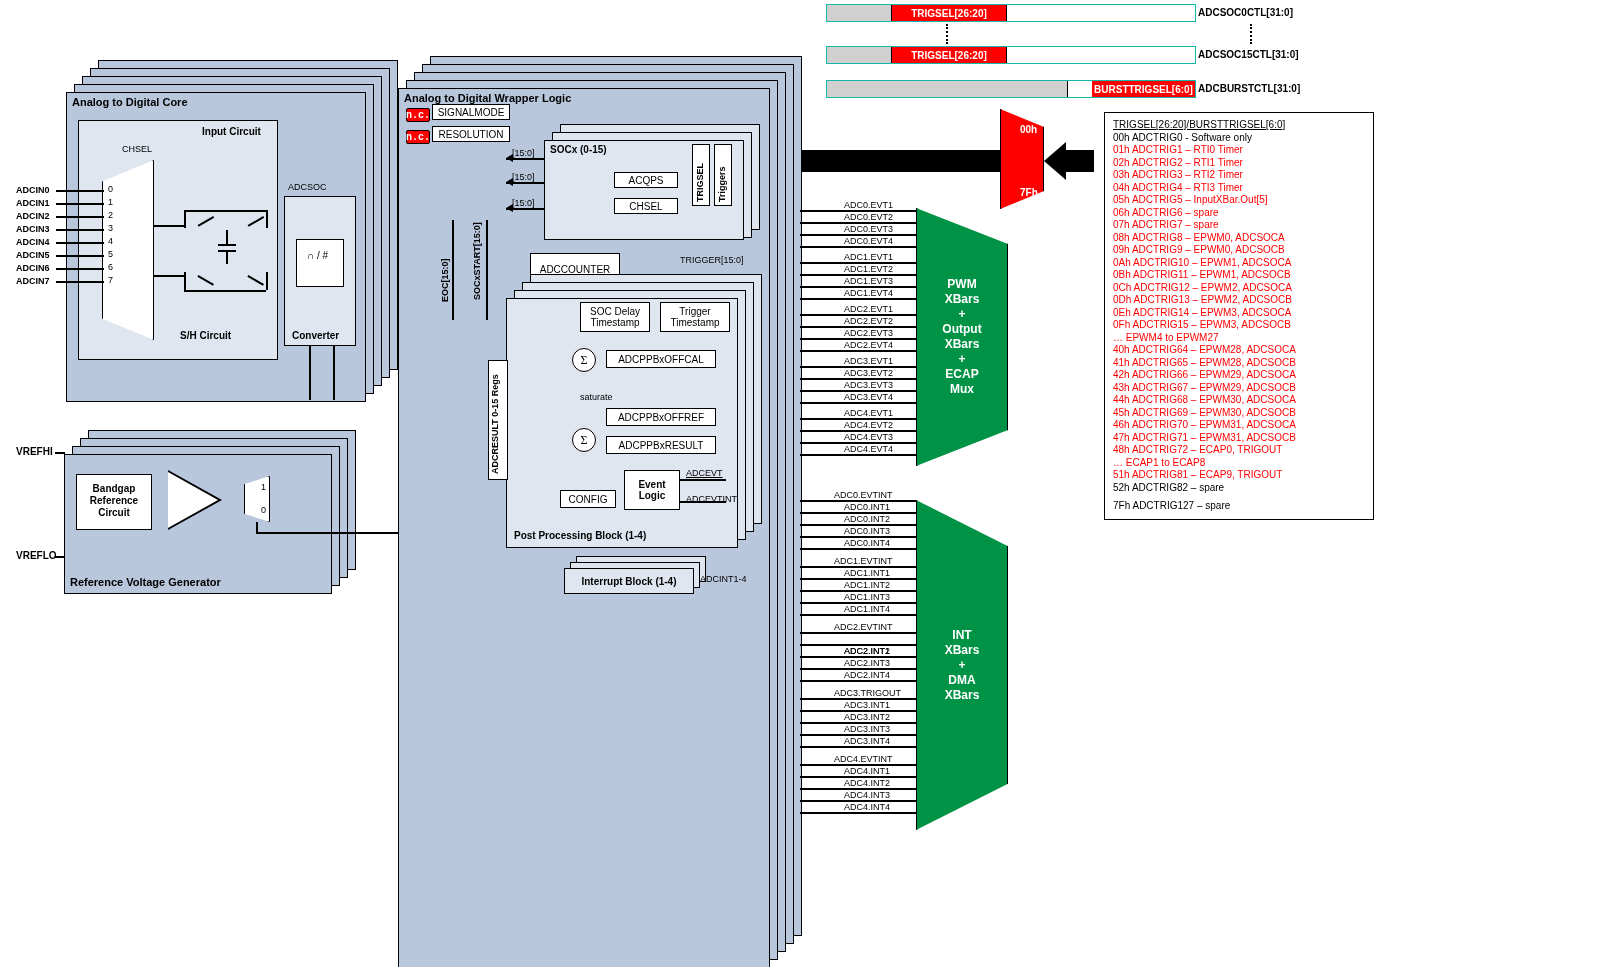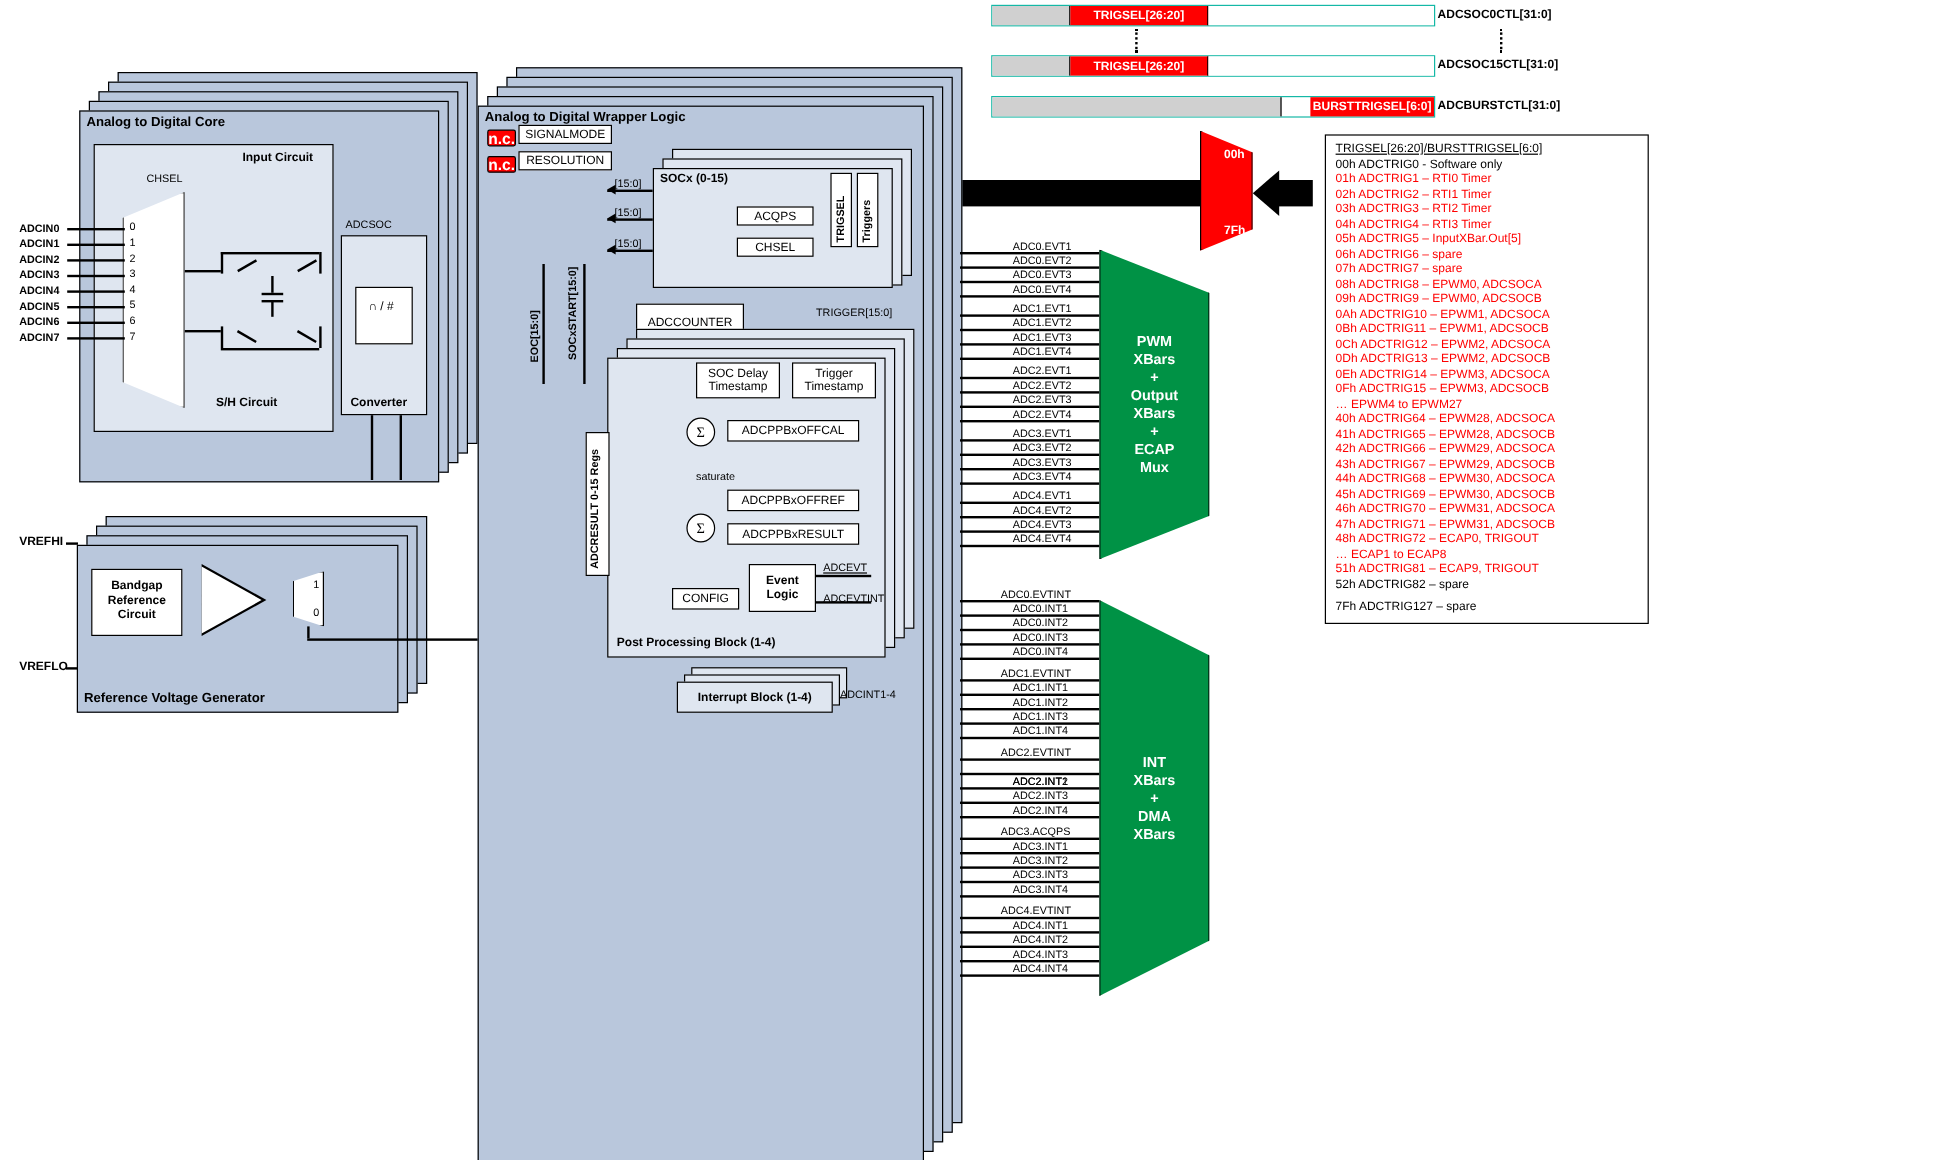--- a/index.html
+++ b/index.html
@@ -42,24 +42,25 @@
   }
   .box.plain { font-weight: normal; }
   .box.light { background: #dfe6f0; }
 
   .nc-pill {
     position: absolute;
     background: #ff0000;
     border: 1px solid #000;
     color: #fff;
     font-weight: bold;
-    font-size: 13px;
+    font-size: 10px;
     display: flex; align-items: center; justify-content: center;
     width: 22px; height: 12px;
     border-radius: 2px;
+    font-family: Liberation Mono, monospace;
   }
 
   .rot-label {
     position: absolute;
     transform-origin: top left;
     transform: rotate(-90deg);
     font-size: 9px;
     font-weight: bold;
     white-space: nowrap;
   }
@@ -512,21 +513,21 @@
   <div class="hline" style="left:800px; top:644px; width:116px;"></div>
     <span class="label sm" style="left:844px; top:646px;">ADC2.INT1</span>
   <div class="hline" style="left:800px; top:656px; width:116px;"></div>
     <span class="label sm" style="left:844px; top:646px;">ADC2.INT2</span>
   <div class="hline" style="left:800px; top:668px; width:116px;"></div>
     <span class="label sm" style="left:844px; top:658px;">ADC2.INT3</span>
   <div class="hline" style="left:800px; top:680px; width:116px;"></div>
     <span class="label sm" style="left:844px; top:670px;">ADC2.INT4</span>
 
   <div class="hline" style="left:800px; top:698px; width:116px;"></div>
-    <span class="label sm" style="left:834px; top:688px;">ADC3.ACQPS</span>
+    <span class="label sm" style="left:834px; top:688px;">ADC3.TRIGOUT</span>
   <div class="hline" style="left:800px; top:710px; width:116px;"></div>
     <span class="label sm" style="left:844px; top:700px;">ADC3.INT1</span>
   <div class="hline" style="left:800px; top:722px; width:116px;"></div>
     <span class="label sm" style="left:844px; top:712px;">ADC3.INT2</span>
   <div class="hline" style="left:800px; top:734px; width:116px;"></div>
     <span class="label sm" style="left:844px; top:724px;">ADC3.INT3</span>
   <div class="hline" style="left:800px; top:746px; width:116px;"></div>
     <span class="label sm" style="left:844px; top:736px;">ADC3.INT4</span>
 
   <div class="hline" style="left:800px; top:764px; width:116px;"></div>

